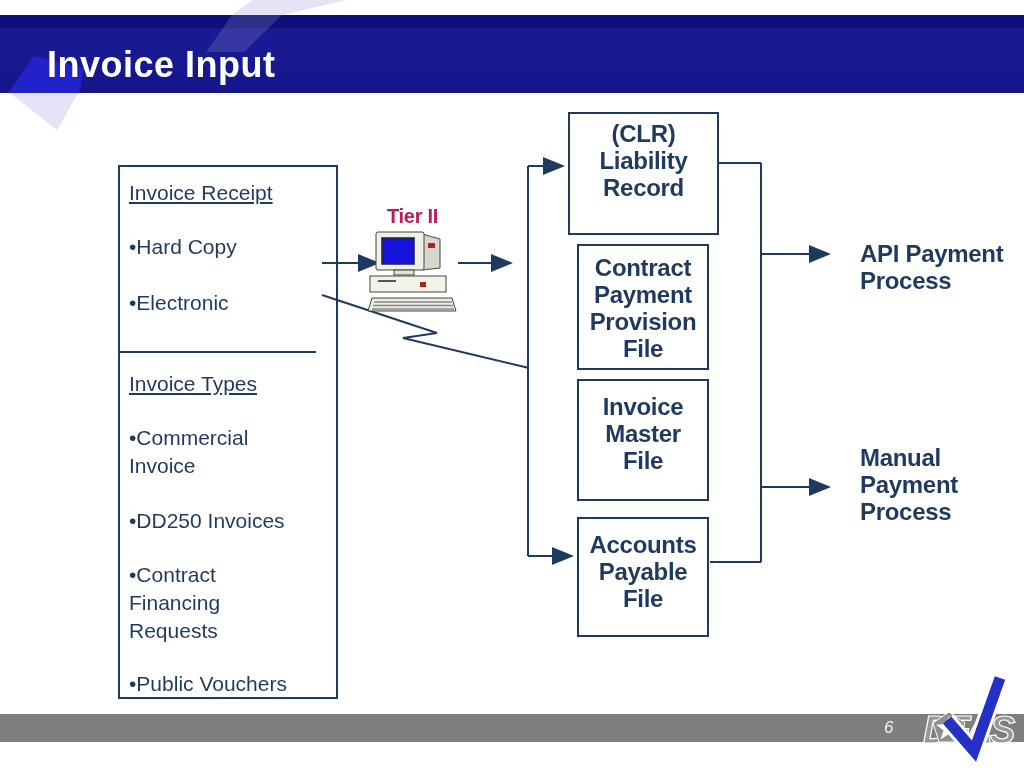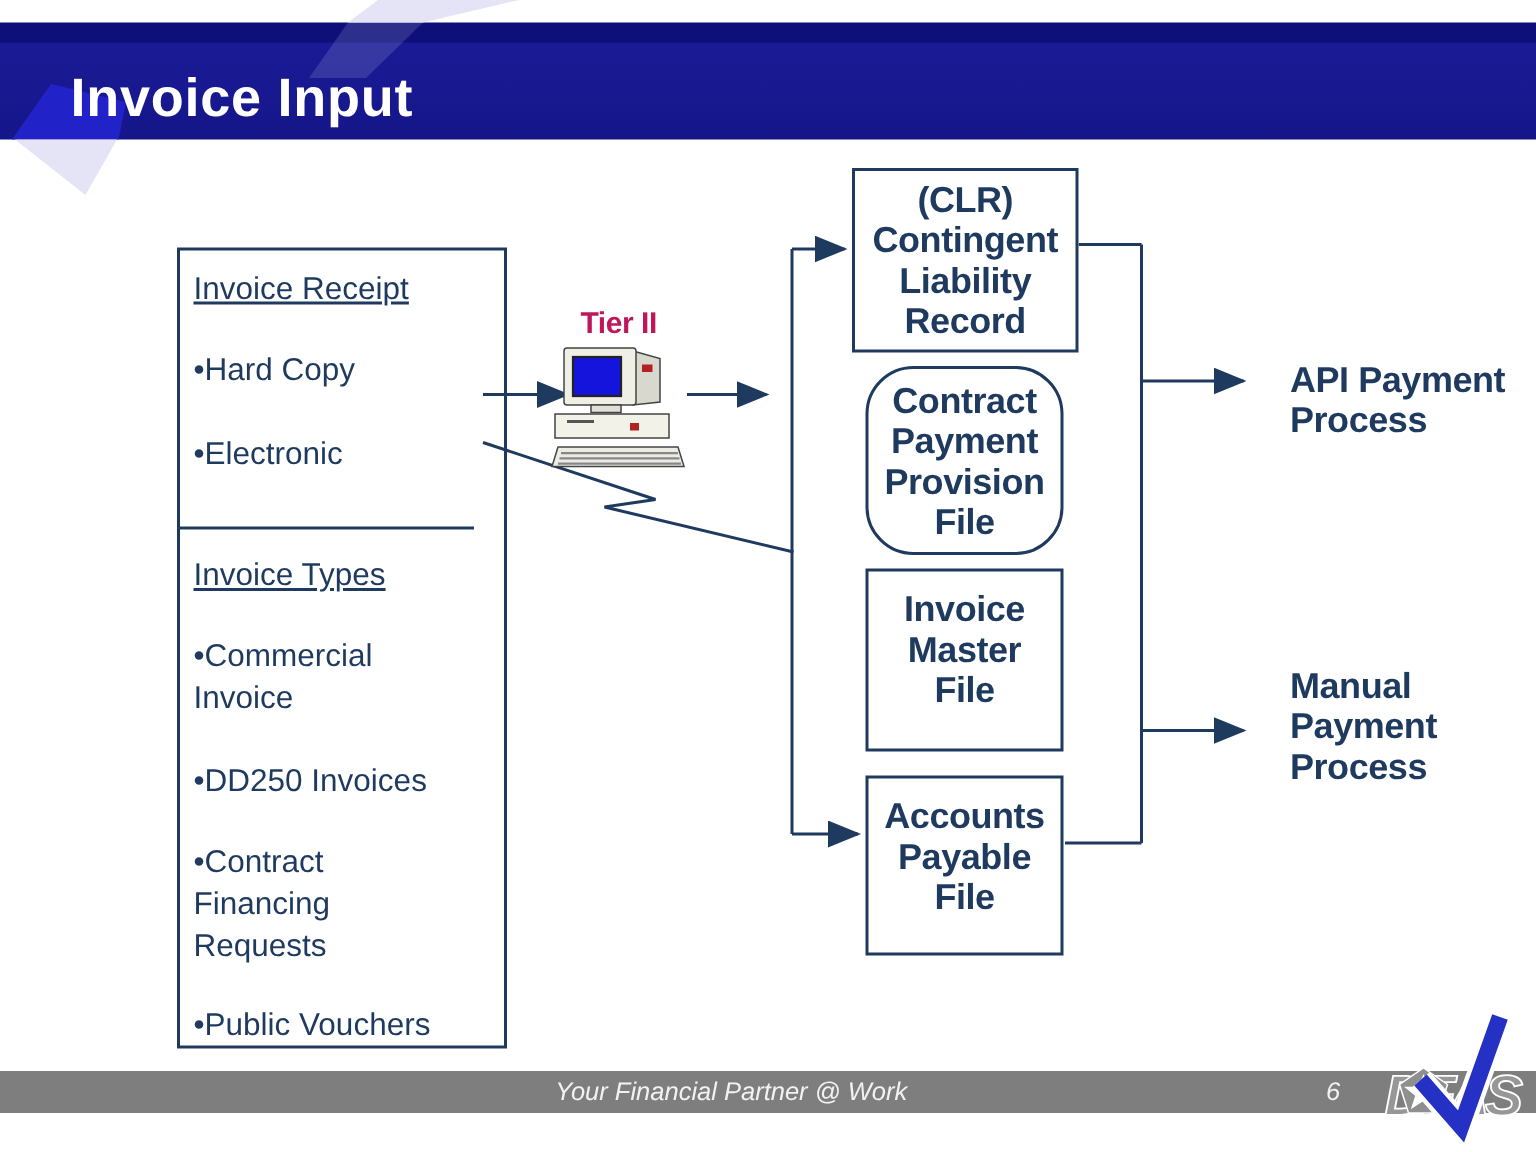--- a/index.html
+++ b/index.html
@@ -19,21 +19,21 @@
   .lp-divider{position:absolute;left:0;top:184px;width:196px;border-top:2px solid #1f3a5f;}
   
   .tier-label{position:absolute;left:387px;top:205px;color:#be185d;font-size:20px;
               font-weight:bold;letter-spacing:-0.3px;}
   .computer{position:absolute;left:364px;top:230px;}
   
   .fbox{position:absolute;border:2px solid #1f3a5f;color:#1f3a5f;background:#fff;
         font-weight:bold;font-size:24px;line-height:27px;text-align:center;letter-spacing:-0.3px;}
   .fbox span{display:block;}
   .fbox-clr{left:568px;top:112px;width:147px;height:113px;padding-top:6px;}
-  .fbox-contract{left:577px;top:244px;width:128px;height:114px;padding-top:8px;border-radius:32px;}
+  .fbox-contract{left:577px;top:244px;width:128px;height:114px;padding-top:8px;}
   .fbox-master{left:577px;top:379px;width:128px;height:106px;padding-top:12px;}
   .fbox-accounts{left:577px;top:517px;width:128px;height:104px;padding-top:12px;}
   
   .outlabel{position:absolute;color:#1f3a5f;font-weight:bold;font-size:24px;line-height:27px;
             letter-spacing:-0.3px;}
   .outlabel span{display:block;}
   .out-api{left:860px;top:240px;}
   .out-manual{left:860px;top:444px;}
   .connectors{position:absolute;left:0;top:0;}
   
@@ -102,21 +102,20 @@
     <line x1="14" y1="51" x2="32" y2="51" stroke="#555" stroke-width="2"></line>
     <rect x="56" y="52" width="6" height="5" fill="#b22222"></rect>
     <polygon points="8,68 88,68 92,81 4,81" fill="#ecece4" stroke="#444" stroke-width="1"></polygon>
     <line x1="10" y1="72" x2="88" y2="72" stroke="#888" stroke-width="1.5"></line>
     <line x1="9" y1="75.5" x2="89" y2="75.5" stroke="#888" stroke-width="1.5"></line>
     <line x1="8" y1="79" x2="90" y2="79" stroke="#888" stroke-width="1.5"></line>
   </svg>
 
   <div class="fbox fbox-clr">
     <span>(CLR)</span>
-    <span>Contingent</span>
     <span>Liability</span>
     <span>Record</span>
   </div>
   <div class="fbox fbox-contract">
     <span>Contract</span>
     <span>Payment</span>
     <span>Provision</span>
     <span>File</span>
   </div>
   <div class="fbox fbox-master">
@@ -134,21 +133,20 @@
     <span>API Payment</span>
     <span>Process</span>
   </div>
   <div class="outlabel out-manual">
     <span>Manual</span>
     <span>Payment</span>
     <span>Process</span>
   </div>
 
   <div class="footer-bar"></div>
-  <div class="footer-tagline">Your Financial Partner @ Work</div>
   <div class="footer-page">6</div>
 
   <svg class="logo" width="100" height="92" viewBox="0 0 100 92">
     <text x="1" y="67" font-family="Liberation Sans, sans-serif" font-size="38" font-weight="bold" font-style="italic" letter-spacing="-3" fill="#979797" stroke="#ffffff" stroke-width="1.2">DFAS</text>
     <polygon points="27,36 43,47 37,66 17,66 11,47" fill="#8f8f8f" stroke="#ffffff" stroke-width="1"></polygon>
     <polygon points="27,40 30.5,48.5 40,48.5 32.5,54.5 35.5,63.5 27,58 18.5,63.5 21.5,54.5 14,48.5 23.5,48.5" fill="#ffffff"></polygon>
     <path d="M 78 2 L 52 75 L 25 44" fill="none" stroke="#ffffff" stroke-width="17"></path>
     <path d="M 78 2 L 52 75 L 25 44" fill="none" stroke="#2531c4" stroke-width="11"></path>
   </svg>
 

